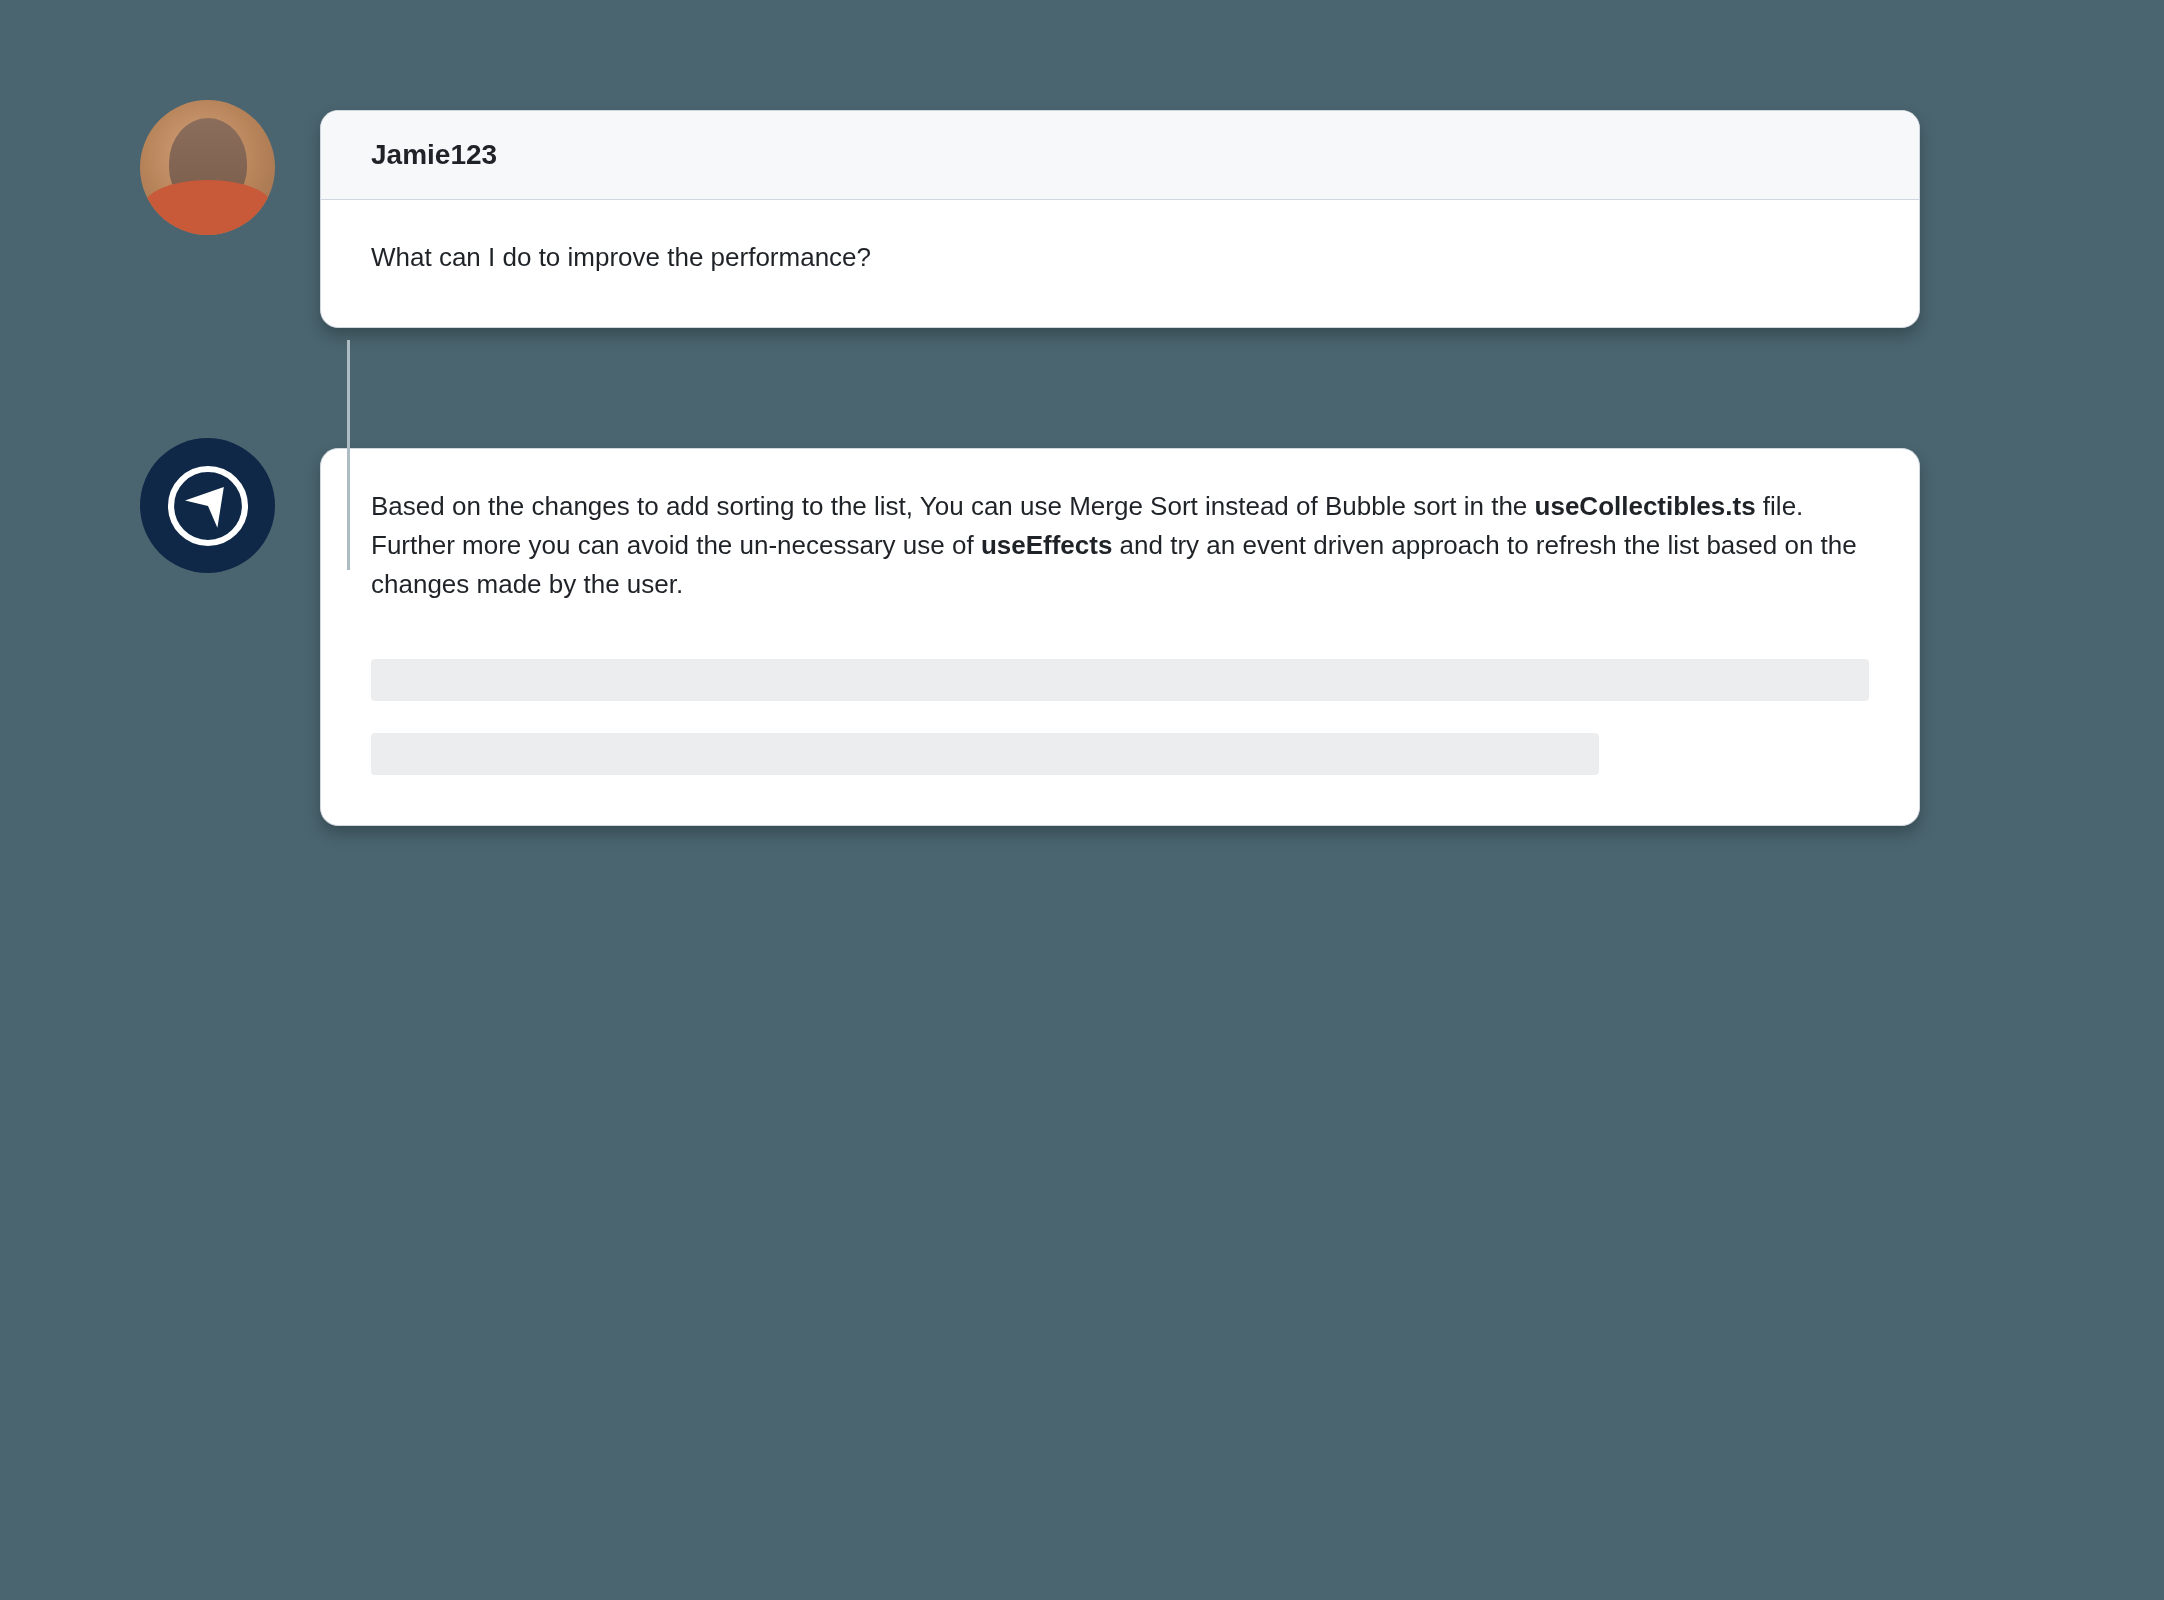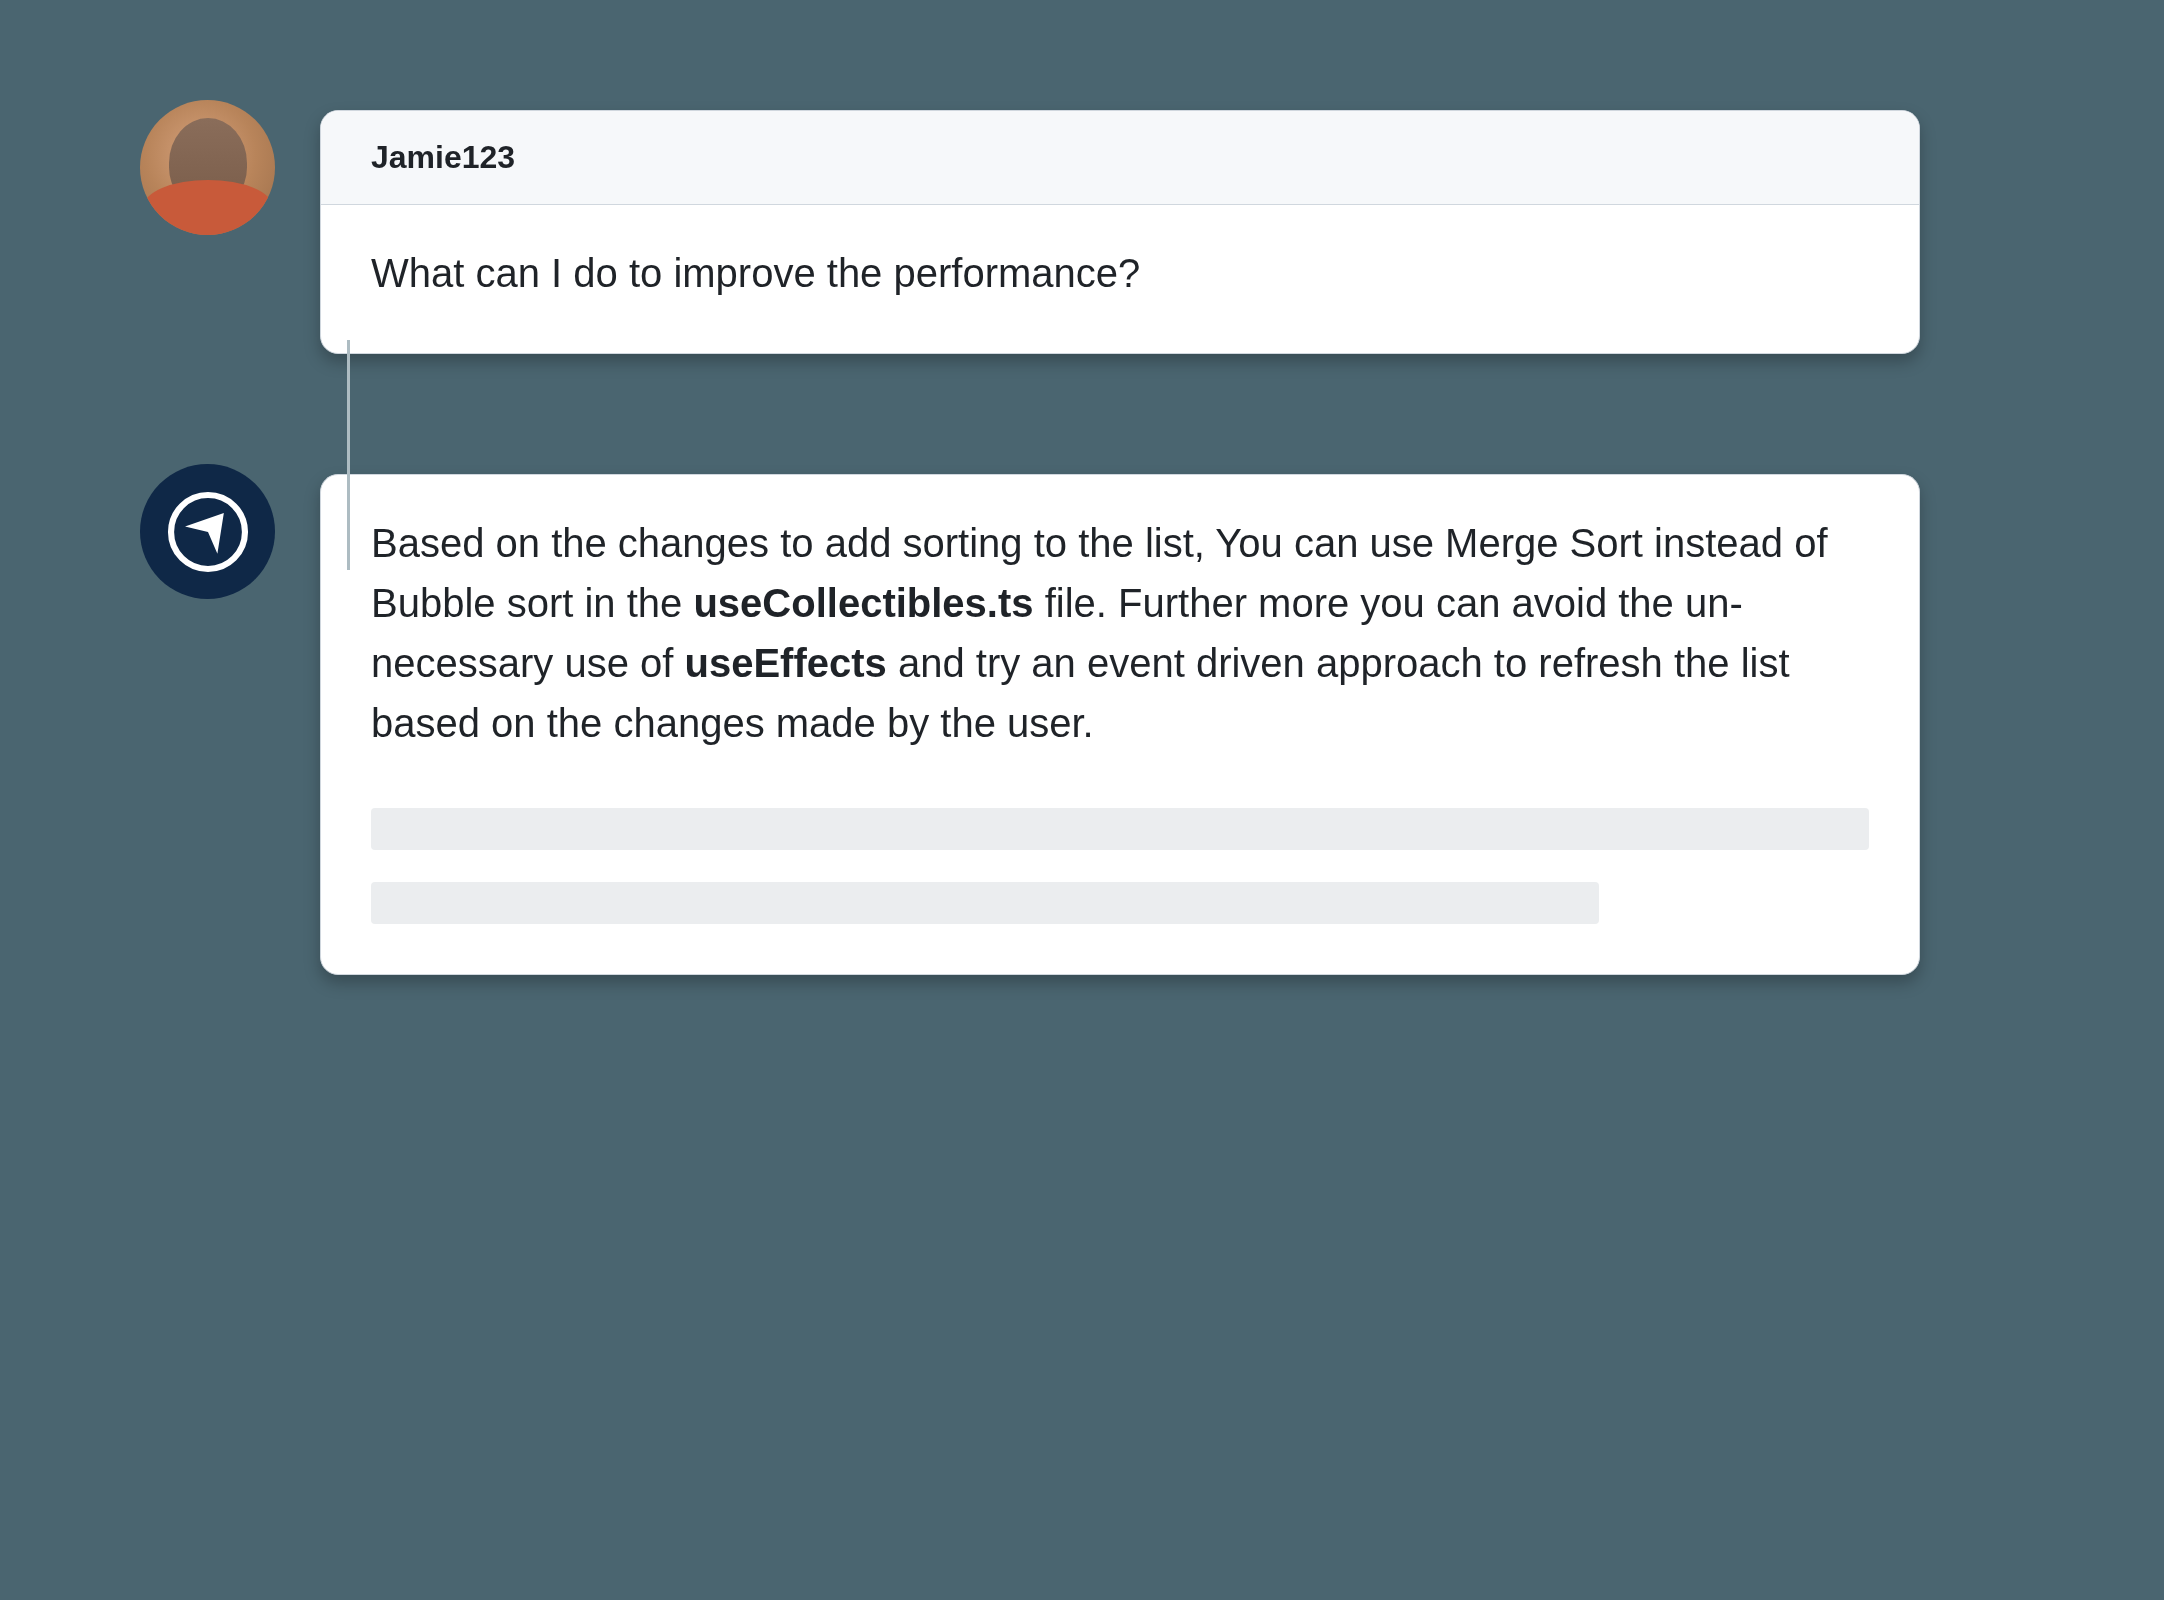--- a/index.html
+++ b/index.html
@@ -111,37 +111,37 @@
     .message-header {
       background-color: #f6f8fa;
       padding: 28px 50px;
       border-bottom: 1px solid #d0d7de;
       display: flex;
       align-items: center;
       gap: 24px;
     }
     
     .author-name {
-      font-size: 32px;
+      font-size: 28px;
       font-weight: 600;
       color: #1f2328;
     }
     
     .bot-badge {
       border: 2px solid #c8cdd3;
       border-radius: 50px;
       padding: 4px 22px;
       font-size: 32px;
       color: #656d76;
       font-weight: 400;
     }
     
     .message-body {
       padding: 38px 50px 50px 50px;
-      font-size: 40px;
+      font-size: 26px;
       line-height: 1.5;
       color: #1f2328;
     }
     
     .message-body .bold {
       font-weight: 700;
     }
     
     .skeleton-lines {
       margin-top: 55px;

